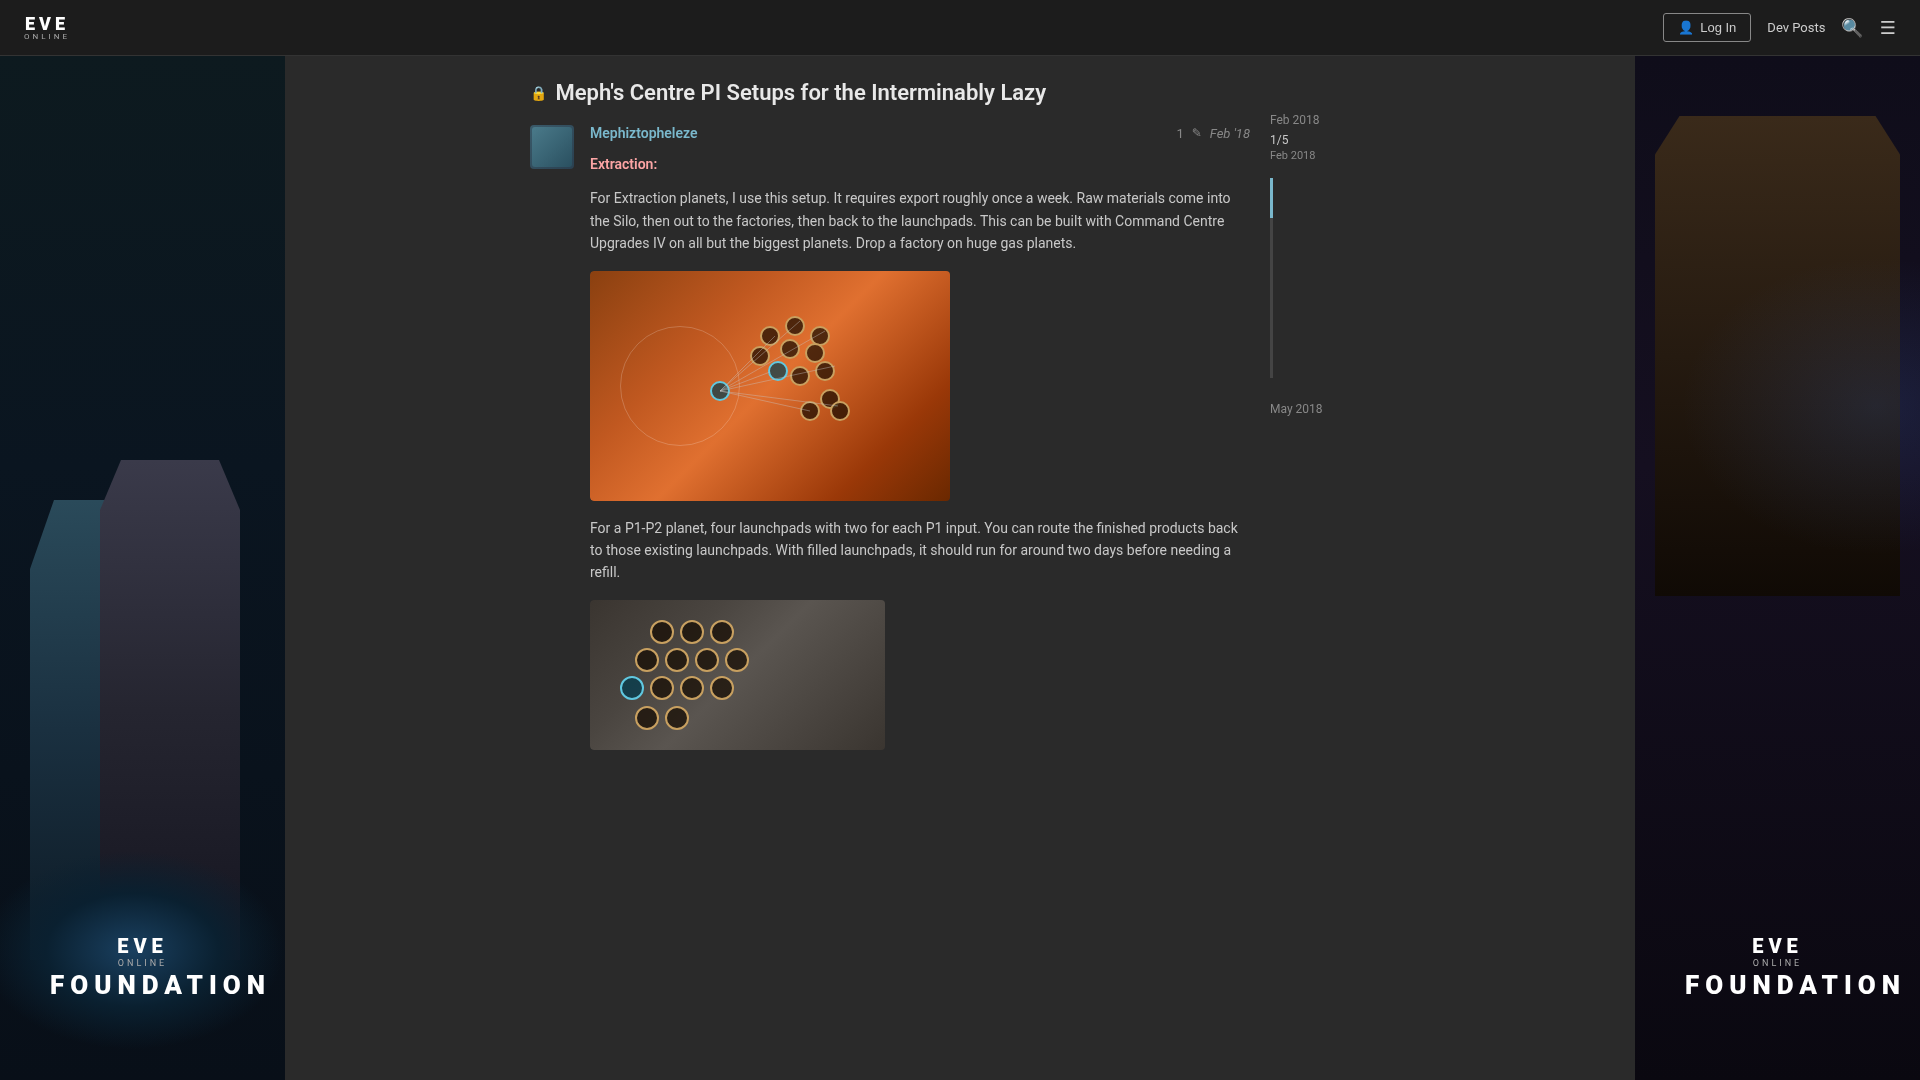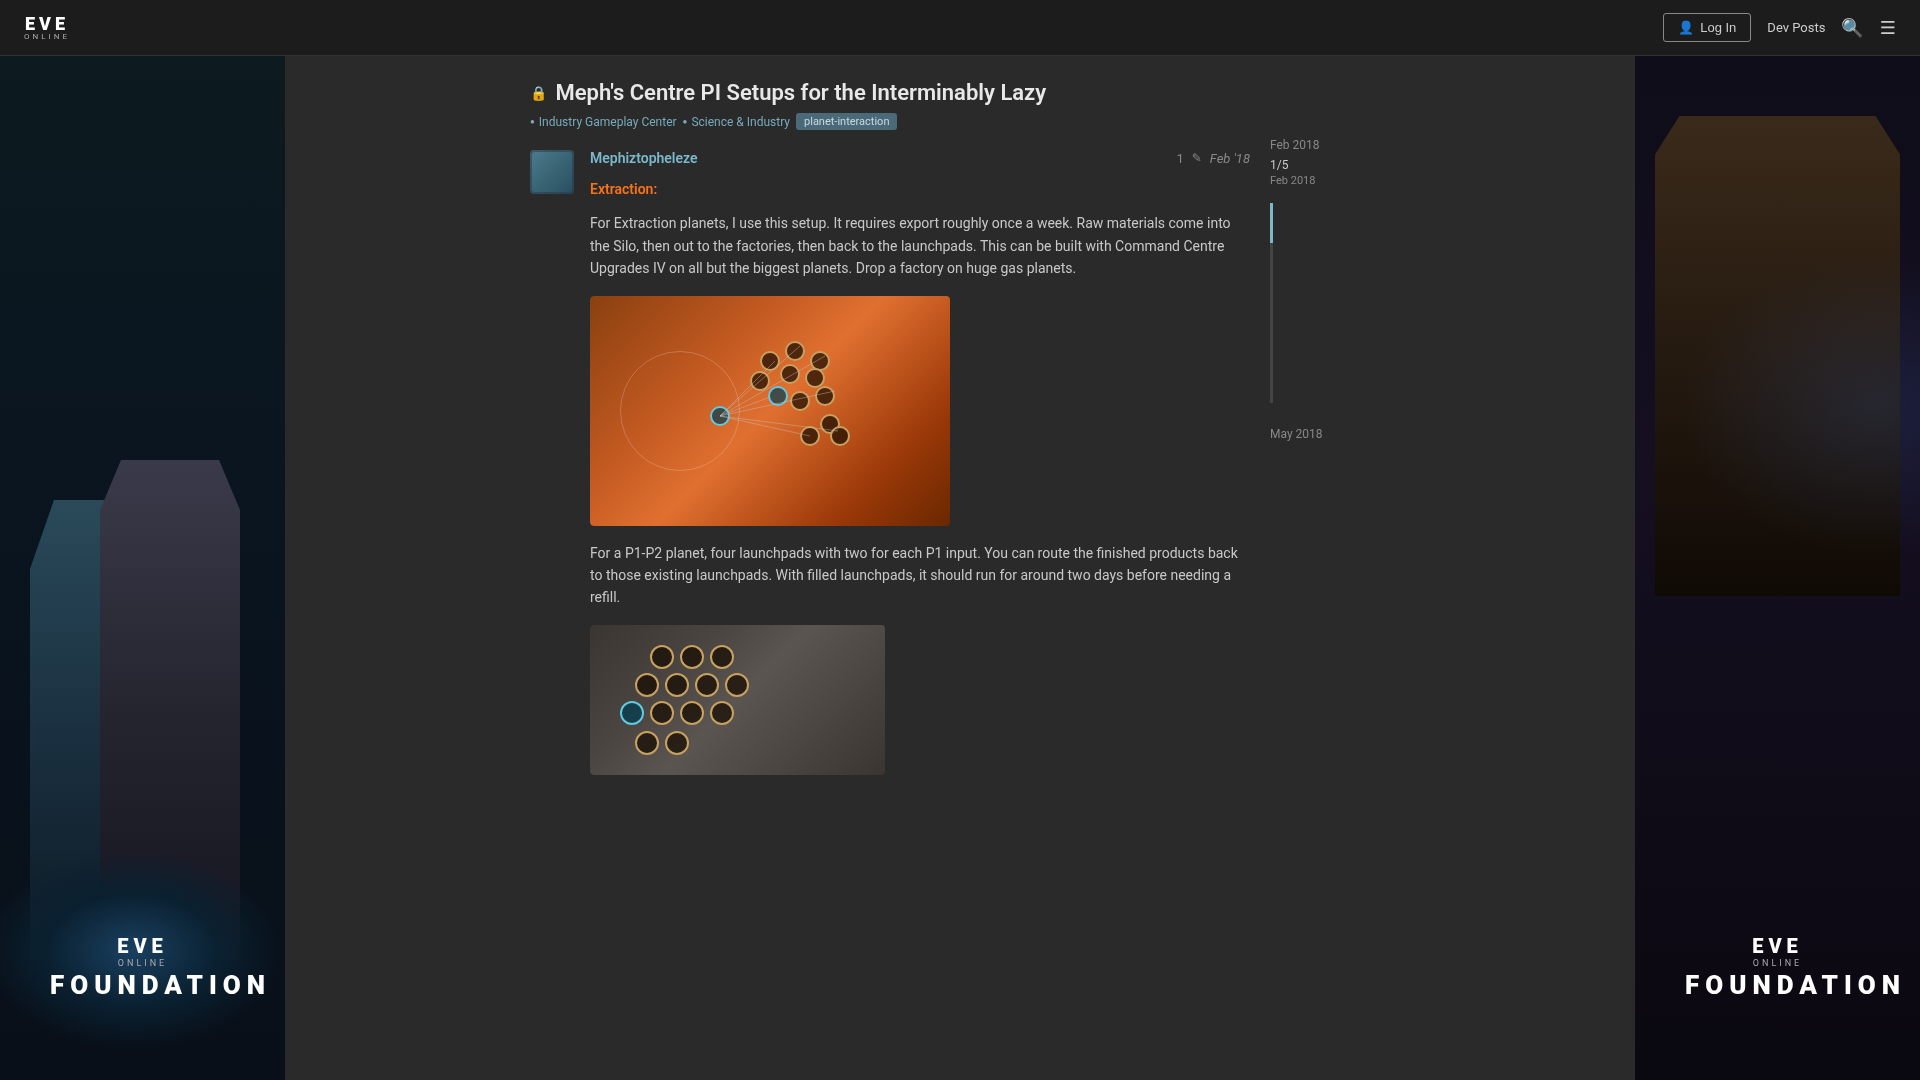--- a/index.html
+++ b/index.html
@@ -320,21 +320,21 @@
 
     .post-content {
       color: #c8c8c8;
       line-height: 1.6;
     }
     .post-content p {
       margin-bottom: 12px;
     }
     .post-section-title {
       font-weight: 600;
-      color: #f97316;
+      color: #fca5a5;
       margin-bottom: 8px;
     }
 
     
     .post-image {
       margin: 16px 0;
       border-radius: 4px;
       overflow: hidden;
     }
     .game-screenshot-1 {
@@ -469,29 +469,20 @@
   </aside>
 
   <main class="main-content">
     <div class="content-inner">
 
       <div style="margin-bottom: 8px; display: flex; align-items: center; gap: 8px; flex-wrap: wrap;">
         <span class="breadcrumb-lock">🔒</span>
         <h1 class="page-title-heading">Meph's Centre PI Setups for the Interminably Lazy</h1>
       </div>
 
-      <div class="breadcrumb-nav">
-        <span class="breadcrumb-item">
-          <span>Industry Gameplay Center</span>
-        </span>
-        <span class="breadcrumb-item">
-          <span>Science &amp; Industry</span>
-        </span>
-        <span class="tag-badge">planet-interaction</span>
-      </div>
 
       <div class="layout-with-sidebar">
         <div class="post-area">
           <div class="post-container">
 
             <div class="post-avatar">
               <div class="avatar-inner"></div>
             </div>
 
             <div class="post-main">

